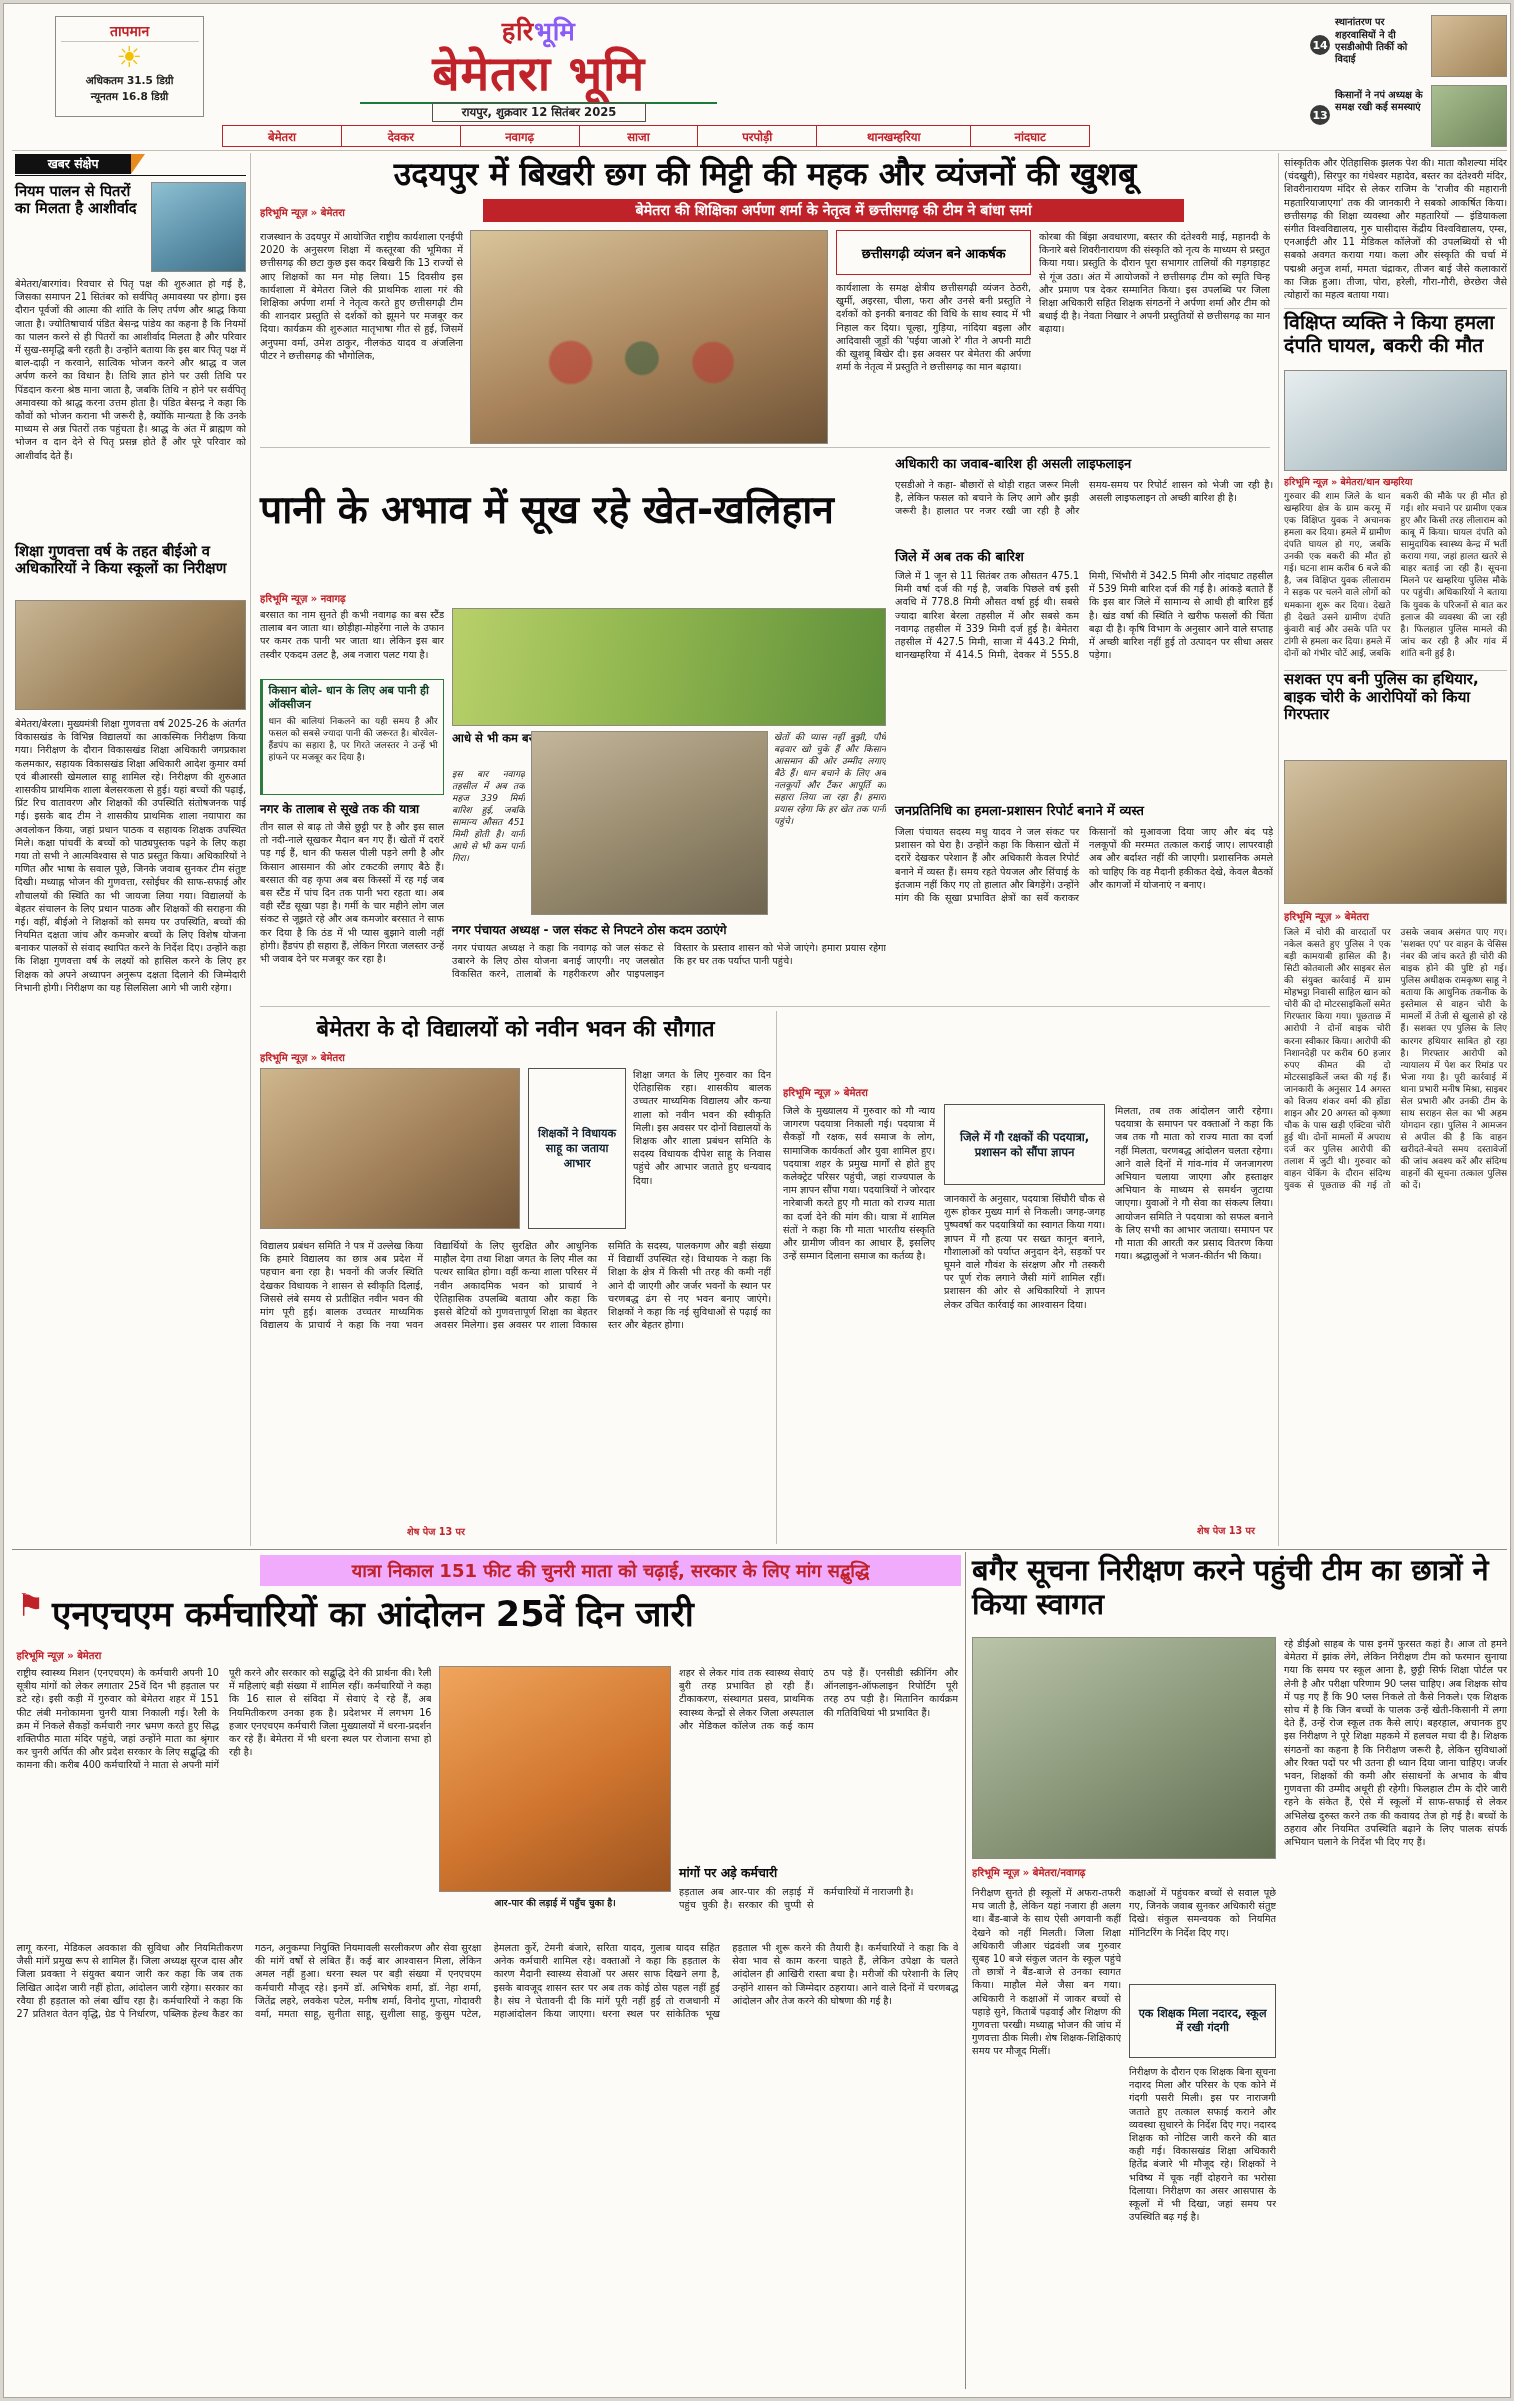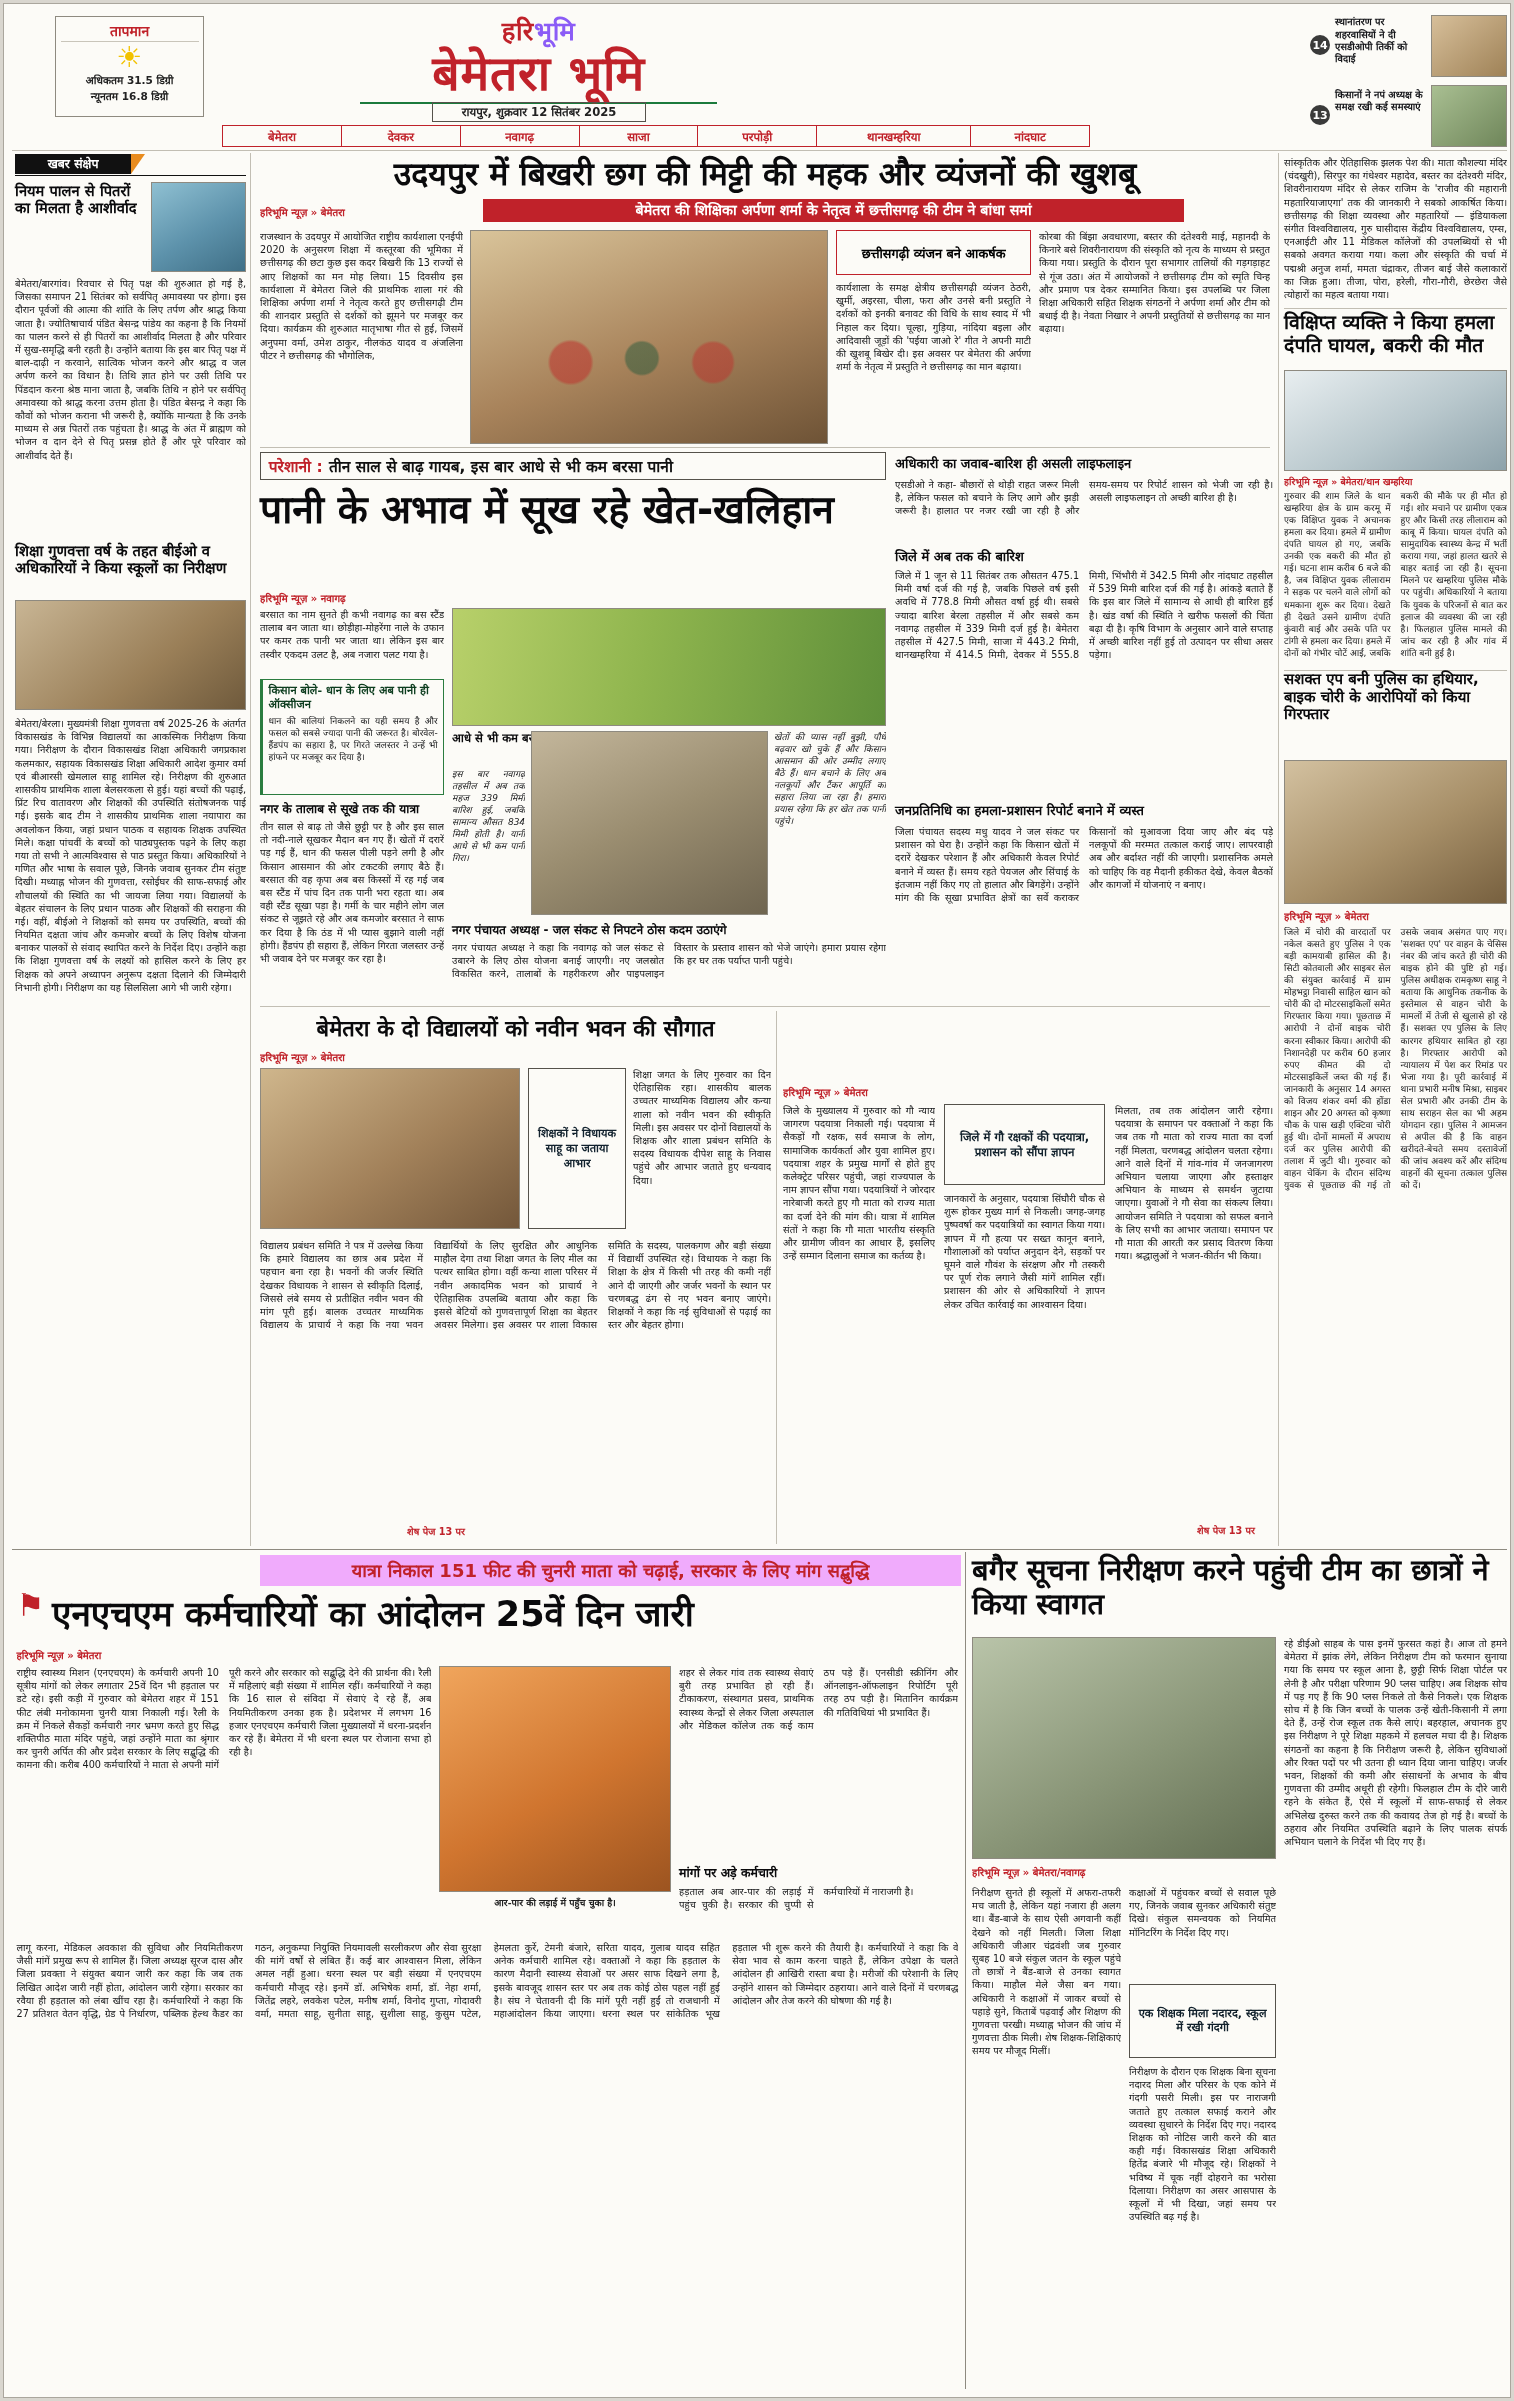--- a/index.html
+++ b/index.html
@@ -102,41 +102,37 @@
 
   <div class="bodytxt abs" style="left:256px;top:226px;width:203px;height:214px">राजस्थान के उदयपुर में आयोजित राष्ट्रीय कार्यशाला एनईपी 2020 के अनुसरण शिक्षा में कस्तूरबा की भूमिका में छत्तीसगढ़ की छटा कुछ इस कदर बिखरी कि 13 राज्यों से आए शिक्षकों का मन मोह लिया। 15 दिवसीय इस कार्यशाला में बेमेतरा जिले की प्राथमिक शाला गरं की शिक्षिका अर्पणा शर्मा ने नेतृत्व करते हुए छत्तीसगढ़ी टीम की शानदार प्रस्तुति से दर्शकों को झूमने पर मजबूर कर दिया। कार्यक्रम की शुरुआत मातृभाषा गीत से हुई, जिसमें अनुपमा वर्मा, उमेश ठाकुर, नीलकंठ यादव व अंजलिना पीटर ने छत्तीसगढ़ की भौगोलिक,</div>
   <div class="photo ph-dance abs" style="left:466px;top:226px;width:358px;height:214px"></div>
   <div class="capbox abs" style="left:832px;top:226px;width:195px;height:45px;font-size:12.8px">छत्तीसगढ़ी व्यंजन बने आकर्षक</div>
   <div class="bodytxt abs" style="left:832px;top:277px;width:195px;height:163px">कार्यशाला के समक्ष क्षेत्रीय छत्तीसगढ़ी व्यंजन ठेठरी, खुर्मी, अइरसा, चीला, फरा और उनसे बनी प्रस्तुति ने दर्शकों को इनकी बनावट की विधि के साथ स्वाद में भी निहाल कर दिया। चूल्हा, गुड़िया, नांदिया बइला और आदिवासी जूड़ों की 'पईया जाओ रे' गीत ने अपनी माटी की खुशबू बिखेर दी। इस अवसर पर बेमेतरा की अर्पणा शर्मा के नेतृत्व में प्रस्तुति ने छत्तीसगढ़ का मान बढ़ाया।</div>
   <div class="bodytxt abs" style="left:1035px;top:226px;width:231px;height:214px">कोरबा की बिंझा अवधारणा, बस्तर की दंतेश्वरी माई, महानदी के किनारे बसे शिवरीनारायण की संस्कृति को नृत्य के माध्यम से प्रस्तुत किया गया। प्रस्तुति के दौरान पूरा सभागार तालियों की गड़गड़ाहट से गूंज उठा। अंत में आयोजकों ने छत्तीसगढ़ टीम को स्मृति चिन्ह और प्रमाण पत्र देकर सम्मानित किया। इस उपलब्धि पर जिला शिक्षा अधिकारी सहित शिक्षक संगठनों ने अर्पणा शर्मा और टीम को बधाई दी है। नेवता निखार ने अपनी प्रस्तुतियों से छत्तीसगढ़ का मान बढ़ाया।</div>
   <div class="bodytxt abs" style="left:1280px;top:152px;width:223px;height:149px">सांस्कृतिक और ऐतिहासिक झलक पेश की। माता कौशल्या मंदिर (चंदखुरी), सिरपुर का गंधेश्वर महादेव, बस्तर का दंतेश्वरी मंदिर, शिवरीनारायण मंदिर से लेकर राजिम के 'राजीव की महारानी महतारियाजाएगा' तक की जानकारी ने सबको आकर्षित किया। छत्तीसगढ़ की शिक्षा व्यवस्था और महतारियों — इंडियाकला संगीत विश्वविद्यालय, गुरु घासीदास केंद्रीय विश्वविद्यालय, एम्स, एनआईटी और 11 मेडिकल कॉलेजों की उपलब्धियों से भी सबको अवगत कराया गया। कला और संस्कृति की चर्चा में पद्मश्री अनुज शर्मा, ममता चंद्राकर, तीजन बाई जैसे कलाकारों का जिक्र हुआ। तीजा, पोरा, हरेली, गौरा-गौरी, छेरछेरा जैसे त्योहारों का महत्व बताया गया।</div>
 
   <div class="hline abs" style="left:256px;top:443px;width:1010px"></div>
 
-  <div class="abs" style="left:256px;top:448px;width:626px;height:28px;border:0.8px solid #55524b;display:flex;align-items:center;padding:0 7.7px">
-    <span class="red" style="font-weight:bold;font-size:15.5px;margin-right:6.2px">परेशानी :</span>
-    <span style="font-weight:bold;font-size:15.5px;color:#111">तीन साल से बाढ़ गायब, इस बार आधे से भी कम बरसा पानी</span>
-  </div>
   <div class="abs hd" style="left:256px;top:483px;width:629px;font-size:39px">पानी के अभाव में सूख रहे खेत-खलिहान</div>
   <div class="byline abs" style="left:256px;top:587px;width:209px">हरिभूमि न्यूज़ » नवागढ़</div>
 
   <div class="bodytxt abs" style="left:256px;top:604px;width:184px;height:67px">बरसात का नाम सुनते ही कभी नवागढ़ का बस स्टैंड तालाब बन जाता था। छोड़ीहा-मोहरेंगा नाले के उफान पर कमर तक पानी भर जाता था। लेकिन इस बार तस्वीर एकदम उलट है, अब नजारा पलट गया है।</div>
 
   <div class="abs" style="left:256px;top:675px;width:184px;height:116px;border:0.8px solid #2a7c3f;border-left:3.9px solid #2a7c3f;padding:3.9px 5.4px">
     <div style="font-weight:bold;font-size:11.2px;line-height:1.25;color:#0d3d1f">किसान बोले- धान के लिए अब पानी ही ऑक्सीजन</div>
     <div class="bodytxt sm" style="margin-top:3.1px;height:71px">धान की बालियां निकलने का यही समय है और फसल को सबसे ज्यादा पानी की जरूरत है। बोरवेल-हैंडपंप का सहारा है, पर गिरते जलस्तर ने उन्हें भी हांफने पर मजबूर कर दिया है।</div>
   </div>
 
   <div class="abs hd" style="left:256px;top:798px;width:184px;font-size:12px">नगर के तालाब से सूखे तक की यात्रा</div>
   <div class="bodytxt abs" style="left:256px;top:816px;width:184px;height:181px">तीन साल से बाढ़ तो जैसे छुट्टी पर है और इस साल तो नदी-नाले सूखकर मैदान बन गए हैं। खेतों में दरारें पड़ गई हैं, धान की फसल पीली पड़ने लगी है और किसान आसमान की ओर टकटकी लगाए बैठे हैं। बरसात की वह कृपा अब बस किस्सों में रह गई जब बस स्टैंड में पांच दिन तक पानी भरा रहता था। अब वही स्टैंड सूखा पड़ा है। गर्मी के चार महीने लोग जल संकट से जूझते रहे और अब कमजोर बरसात ने साफ कर दिया है कि ठंड में भी प्यास बुझाने वाली नहीं होगी। हैंडपंप ही सहारा हैं, लेकिन गिरता जलस्तर उन्हें भी जवाब देने पर मजबूर कर रहा है।</div>
 
   <div class="photo ph-field abs" style="left:448px;top:604px;width:434px;height:118px"></div>
 
   <div class="abs hd" style="left:448px;top:728px;width:124px;font-size:11.6px">आधे से भी कम बरसे बादल</div>
-  <div class="bodytxt abs sm ital" style="left:448px;top:764px;width:73px;height:147px">इस बार नवागढ़ तहसील में अब तक महज 339 मिमी बारिश हुई, जबकि सामान्य औसत 834 मिमी होती है। यानी आधे से भी कम पानी गिरा।</div>
+  <div class="bodytxt abs sm ital" style="left:448px;top:764px;width:73px;height:147px">इस बार नवागढ़ तहसील में अब तक महज 339 मिमी बारिश हुई, जबकि सामान्य औसत 451 मिमी होती है। यानी आधे से भी कम पानी गिरा।</div>
   <div class="photo ph-flood abs" style="left:527px;top:727px;width:237px;height:184px"></div>
   <div class="bodytxt abs sm ital" style="left:770px;top:727px;width:112px;height:184px">खेतों की प्यास नहीं बुझी, पौधे बढ़वार खो चुके हैं और किसान आसमान की ओर उम्मीद लगाए बैठे हैं। धान बचाने के लिए अब नलकूपों और टैंकर आपूर्ति का सहारा लिया जा रहा है। हमारा प्रयास रहेगा कि हर खेत तक पानी पहुंचे।</div>
 
   <div class="abs hd" style="left:448px;top:919px;width:434px;font-size:12px">नगर पंचायत अध्यक्ष - जल संकट से निपटने ठोस कदम उठाएंगे</div>
   <div class="bodytxt abs cols2" style="left:448px;top:937px;width:434px;height:60px">नगर पंचायत अध्यक्ष ने कहा कि नवागढ़ को जल संकट से उबारने के लिए ठोस योजना बनाई जाएगी। नए जलस्रोत विकसित करने, तालाबों के गहरीकरण और पाइपलाइन विस्तार के प्रस्ताव शासन को भेजे जाएंगे। हमारा प्रयास रहेगा कि हर घर तक पर्याप्त पानी पहुंचे।</div>
 
   <div class="abs hd" style="left:891px;top:452px;width:378px;font-size:13px">अधिकारी का जवाब-बारिश ही असली लाइफलाइन</div>
   <div class="bodytxt abs cols2" style="left:891px;top:474px;width:378px;height:64px">एसडीओ ने कहा- बौछारों से थोड़ी राहत जरूर मिली है, लेकिन फसल को बचाने के लिए आगे और झड़ी जरूरी है। हालात पर नजर रखी जा रही है और समय-समय पर रिपोर्ट शासन को भेजी जा रही है। असली लाइफलाइन तो अच्छी बारिश ही है।</div>
   <div class="abs hd" style="left:891px;top:545px;width:378px;font-size:13px">जिले में अब तक की बारिश</div>
   <div class="bodytxt abs cols2" style="left:891px;top:565px;width:378px;height:228px">जिले में 1 जून से 11 सितंबर तक औसतन 475.1 मिमी वर्षा दर्ज की गई है, जबकि पिछले वर्ष इसी अवधि में 778.8 मिमी औसत वर्षा हुई थी। सबसे ज्यादा बारिश बेरला तहसील में और सबसे कम नवागढ़ तहसील में 339 मिमी दर्ज हुई है। बेमेतरा तहसील में 427.5 मिमी, साजा में 443.2 मिमी, थानखम्हरिया में 414.5 मिमी, देवकर में 555.8 मिमी, भिंभौरी में 342.5 मिमी और नांदघाट तहसील में 539 मिमी बारिश दर्ज की गई है। आंकड़े बताते हैं कि इस बार जिले में सामान्य से आधी ही बारिश हुई है। खंड वर्षा की स्थिति ने खरीफ फसलों की चिंता बढ़ा दी है। कृषि विभाग के अनुसार आने वाले सप्ताह में अच्छी बारिश नहीं हुई तो उत्पादन पर सीधा असर पड़ेगा।</div>

